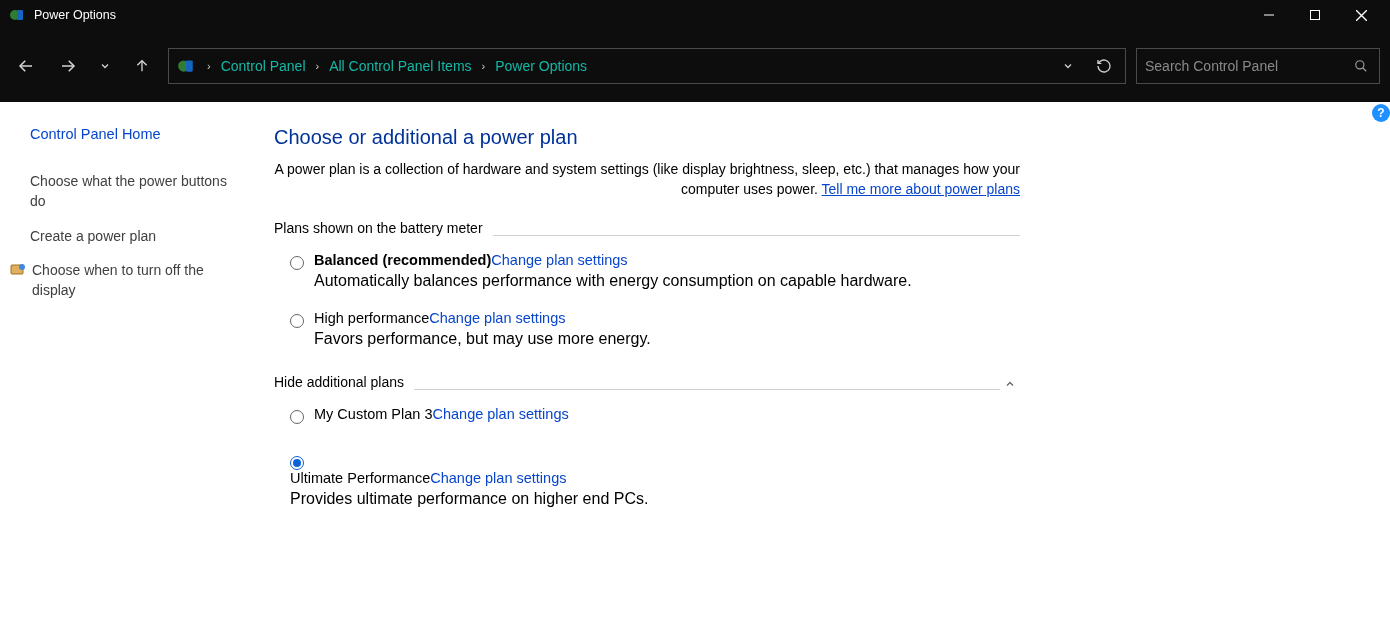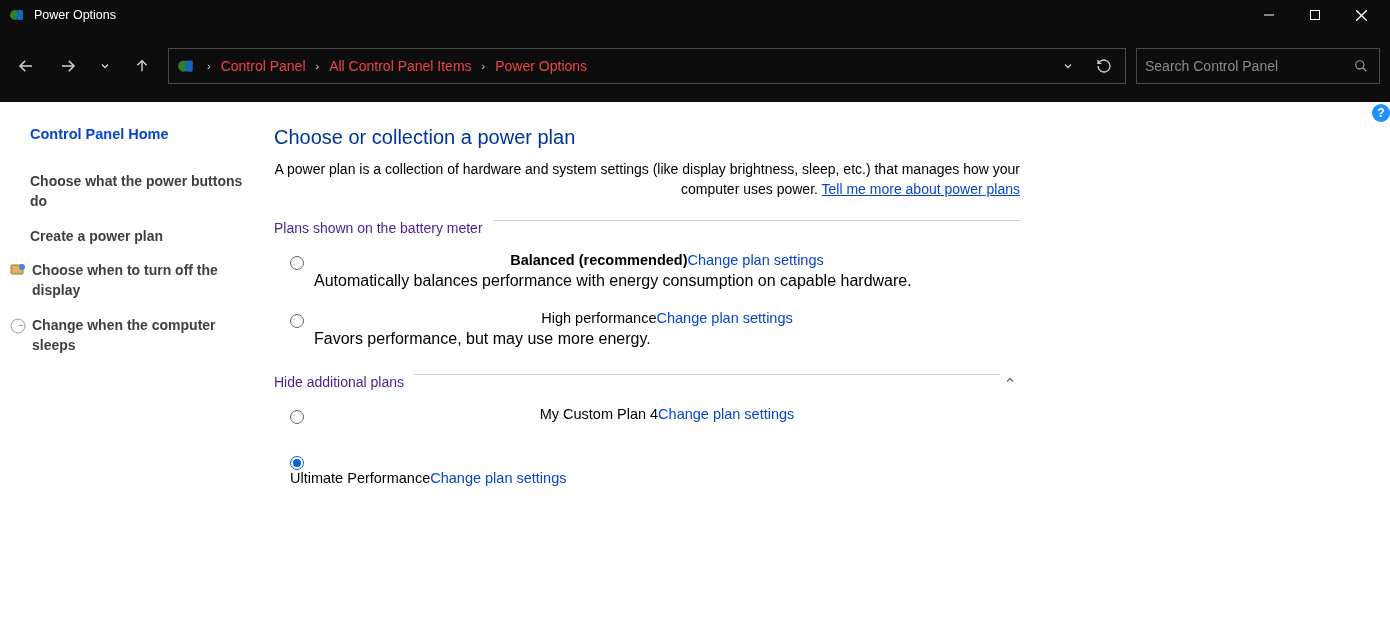--- a/index.html
+++ b/index.html
@@ -47,21 +47,21 @@
     flex: 1;
     height: 36px;
     border: 1px solid #4a4a4a;
     display:flex;
     align-items:center;
     padding: 0 6px;
     color:#fff;
     gap: 6px;
     font-size: 14px;
   }
-  .address-bar .crumb { color:#ef4444; white-space:nowrap; }
+  .address-bar .crumb { color:#14b8a6; white-space:nowrap; }
   .address-bar .chev { color:#d0d0d0; font-size: 11px; padding:0 4px;}
   .address-bar .spacer { flex:1; }
   .address-bar .addr-icon { width:22px; height:22px; display:flex; align-items:center; justify-content:center;}
   .address-bar .end-btn { width:30px; display:flex; align-items:center; justify-content:center; }
   .search-bar {
     width: 244px;
     height: 36px;
     border:1px solid #4a4a4a;
     display:flex;
     align-items:center;
@@ -93,21 +93,20 @@
     background:#1e90ff;
     border-radius:50%;
     color:#fff;
     font-size:12px;
     display:flex; align-items:center; justify-content:center;
     font-weight:bold;
   }
   .sidebar {
     width: 260px;
     padding: 22px 14px 16px 30px;
-    font-weight: bold;
   }
   .sidebar .side-link {
     color:#404040;
     font-size:14px;
     line-height:1.45;
     margin-bottom: 14px;
     cursor:pointer;
     display:flex;
     align-items:flex-start;
     gap:6px;
@@ -129,23 +128,23 @@
   .main .desc {
     font-size:14px;
     color:#000;
     line-height:1.45;
     margin-bottom:20px;
     text-align:right;
   }
   .main .desc a { color:#0645cc; text-decoration:underline; }
   .section-header {
     display:flex;
-    align-items:flex-start;
+    align-items:flex-end;
     font-size:14px;
-    color:#4c1d95;
+    color:#000000;
     margin: 6px 0 14px 0;
   }
   .section-header .line {
     flex:1;
     height:1px;
     background:#d0d0d0;
     margin-left:10px;
   }
   .section-header .collapse-btn {
     width:20px; display:flex; justify-content:center; color:#555;
@@ -168,21 +167,21 @@
   .plan .radio.selected { border-color:#0a62d9; }
   .plan .radio.selected::after {
     content:"";
     width:8px; height:8px;
     background:#0a62d9;
     border-radius:50%;
   }
   .plan .plan-body { flex:1; }
   .plan .plan-head {
     display:flex;
-    justify-content:center;
+    justify-content:flex-start;
     align-items:flex-start;
   }
   .plan .plan-name { font-size:14.5px; color:#000; }
   .plan .plan-name.bold { font-weight:700; }
   .plan .change-link { color:#0645cc; font-size:14.5px; cursor:pointer; }
   .plan .plan-desc { font-size:16px; color:#000; margin-top:4px; }
 </style>
 </head>
 <body>
 
@@ -285,33 +284,24 @@
     <div class="side-link">Create a power plan</div>
     <div class="side-link">
       <span class="side-icon">
         <svg viewBox="0 0 16 16">
             <rect x="1" y="2" width="12" height="9" rx="1" fill="#e0b060" stroke="#a07020"></rect>
             <circle cx="12" cy="4" r="3" fill="#4488dd"></circle>
           </svg>
       </span>
       <span>Choose when to turn off the display</span>
     </div>
-    <div class="side-link">
-      <span class="side-icon">
-        <svg viewBox="0 0 16 16">
-            <circle cx="8" cy="8" r="7" fill="#fff" stroke="#999"></circle>
-            <path d="M8 8 A6 6 0 0 1 14 8 L8 8 Z" fill="#3a6ea5"></path>
-          </svg>
-      </span>
-      <span>Change when the computer sleeps</span>
-    </div>
   </div>
 
   <div class="main">
-    <h1>Choose or collection a power plan</h1>
+    <h1>Choose or additional a power plan</h1>
     <p class="desc">
       <span>A power plan is a collection of hardware and system settings (like display brightness, sleep, etc.) that manages how your computer uses power. </span><a href="#">Tell me more about power plans</a>
     </p>
 
     <div class="section-header">
       <span>Plans shown on the battery meter</span>
       <div class="line"></div>
     </div>
 
     <div class="plan">
@@ -343,30 +333,31 @@
         <svg width="12" height="12" viewBox="0 0 24 24" fill="none" stroke="#666" stroke-width="2.5">
             <polyline points="6 15 12 9 18 15"></polyline>
           </svg>
       </div>
     </div>
 
     <div class="plan">
       <div class="radio"></div>
       <div class="plan-body">
         <div class="plan-head">
-          <span class="plan-name">My Custom Plan 4</span>
+          <span class="plan-name">My Custom Plan 3</span>
           <span class="change-link">Change plan settings</span>
         </div>
       </div>
     </div>
 
     <div class="plan" style="padding-top:10px;flex-direction:column;">
       <div class="radio selected"></div>
       <div class="plan-body">
         <div class="plan-head">
           <span class="plan-name">Ultimate Performance</span>
           <span class="change-link">Change plan settings</span>
         </div>
+        <div class="plan-desc">Provides ultimate performance on higher end PCs.</div>
       </div>
     </div>
 
   </div>
 </div>
 
 </body></html>

